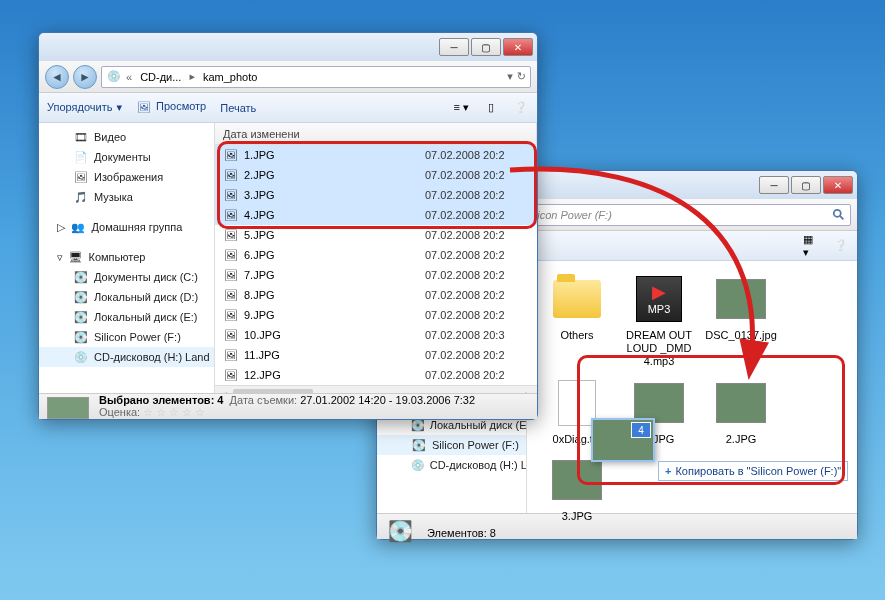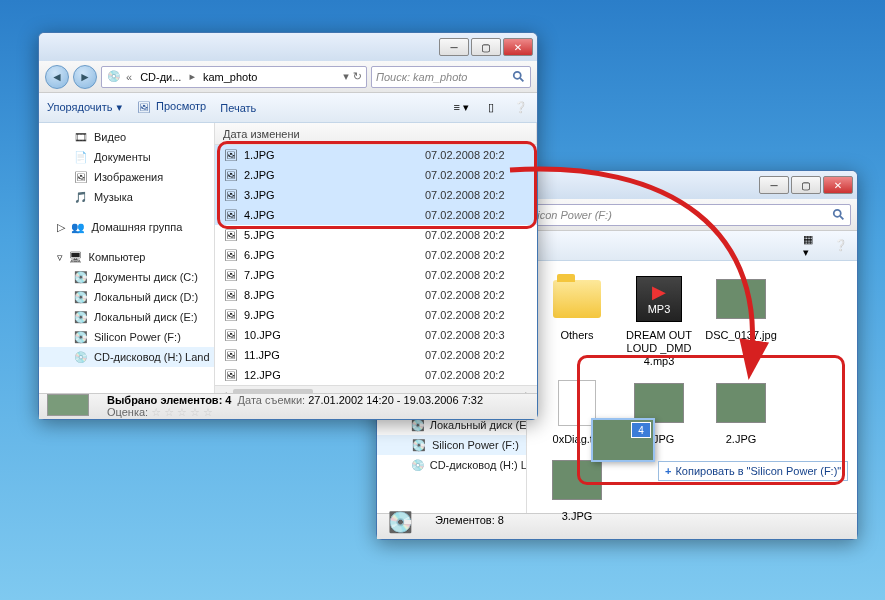--- a/index.html
+++ b/index.html
@@ -27,21 +27,21 @@
 .tree-sect{margin-top:10px}
 .ic{width:16px;height:16px;display:inline-flex;align-items:center;justify-content:center}
 .filelist{flex:1;overflow:auto}
 .flhead{display:flex;background:linear-gradient(#fafafa,#efefef);border-bottom:1px solid #ddd;height:22px;align-items:center}
 .flhead .col{padding:0 8px;color:#444;border-right:1px solid #ddd;height:100%;display:flex;align-items:center}
 .row{display:flex;align-items:center;height:20px}
 .row.sel{background:#d0e7ff}
 .row .cname{width:204px;display:flex;align-items:center;gap:5px;padding-left:8px}
 .row .cdate{width:108px;padding-left:6px;color:#333}
 .hl{border:3px solid #d62020;border-radius:10px;position:absolute;pointer-events:none}
-.status{height:26px;background:linear-gradient(#f4f4f4,#e4e4e4);border-top:1px solid #ccc;display:flex;align-items:flex-start;padding:0 8px;gap:18px}
+.status{height:26px;background:linear-gradient(#f4f4f4,#e4e4e4);border-top:1px solid #ccc;display:flex;align-items:flex-end;padding:0 8px;gap:10px}
 .status .thumb{width:42px;height:22px;background:#7a9b7a;border:1px solid #999}
 .iconview{flex:1;display:flex;flex-wrap:wrap;align-content:flex-start;padding:10px;gap:6px 2px;background:#fff}
 .item{width:80px;display:flex;flex-direction:column;align-items:center;text-align:center;word-break:break-word;line-height:1.2}
 .item .icn{width:56px;height:56px;display:flex;align-items:center;justify-content:center;margin-bottom:2px}
 .folder-ic{width:48px;height:38px;background:linear-gradient(#fde89a,#f4c63d);border-radius:3px;position:relative}
 .folder-ic:before{content:"";position:absolute;top:-6px;left:4px;width:18px;height:8px;background:#f4c63d;border-radius:2px 2px 0 0}
 .mp3-ic{width:46px;height:46px;background:linear-gradient(#444,#222);color:#fff;display:flex;flex-direction:column;align-items:center;justify-content:center;font-size:9px;border:1px solid #000}
 .mp3-ic .play{color:#e33;font-size:18px}
 .img-ic{width:50px;height:40px;background:#6b8c6b;border:1px solid #888}
 .txt-ic{width:38px;height:46px;background:#fff;border:1px solid #bbb;position:relative}
@@ -172,27 +172,20 @@
     <div class="navbtn">►</div>
     <div class="addr">
       <span class="ic">💿</span>
       <span class="sep">«</span>
       <span class="crumb">CD-ди...</span>
       <span class="sep">▸</span>
       <span class="crumb">kam_photo</span>
       <span class="sep" style="margin-left:auto">▾</span>
       <span class="sep">↻</span>
     </div>
-    <div class="search">
-      <span>Поиск: kam_photo</span>
-      <svg width="14" height="14" viewBox="0 0 16 16">
-          <circle cx="6" cy="6" r="4" fill="none" stroke="#57a" stroke-width="2"></circle>
-          <line x1="9" y1="9" x2="13" y2="13" stroke="#57a" stroke-width="2"></line>
-        </svg>
-    </div>
   </div>
   <div class="toolbar">
     <span class="btn"><span>Упорядочить</span> ▾</span>
     <span class="btn">
         <span class="ic">🖼</span>
         <span>Просмотр</span>
       </span>
     <span class="btn">Печать</span>
     <span class="spacer"></span>
     <span class="ic">≡ ▾</span>

